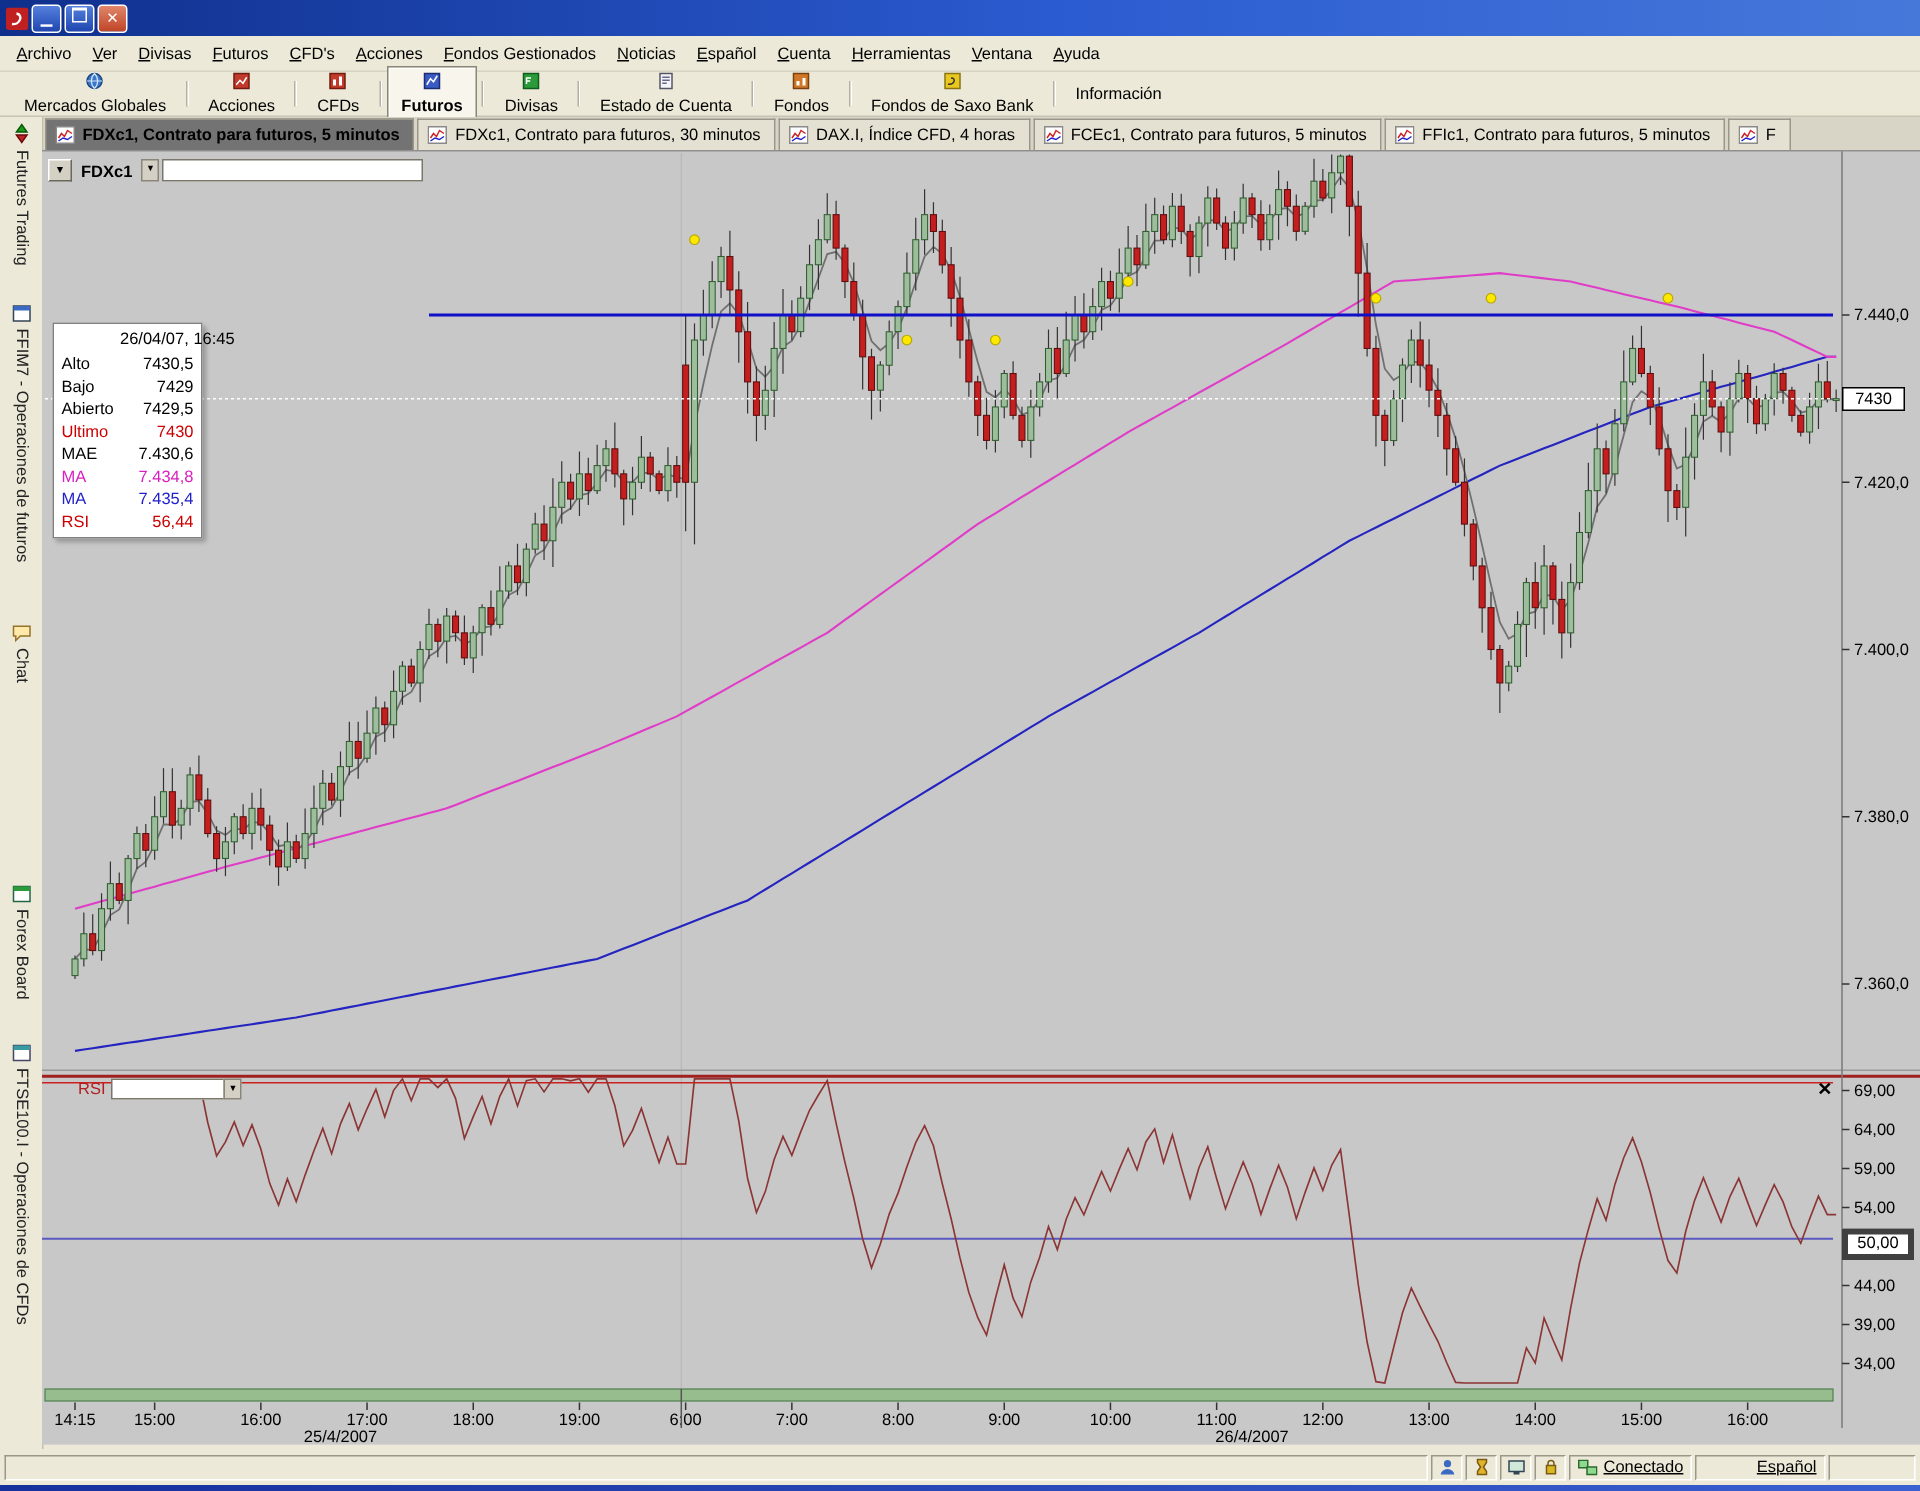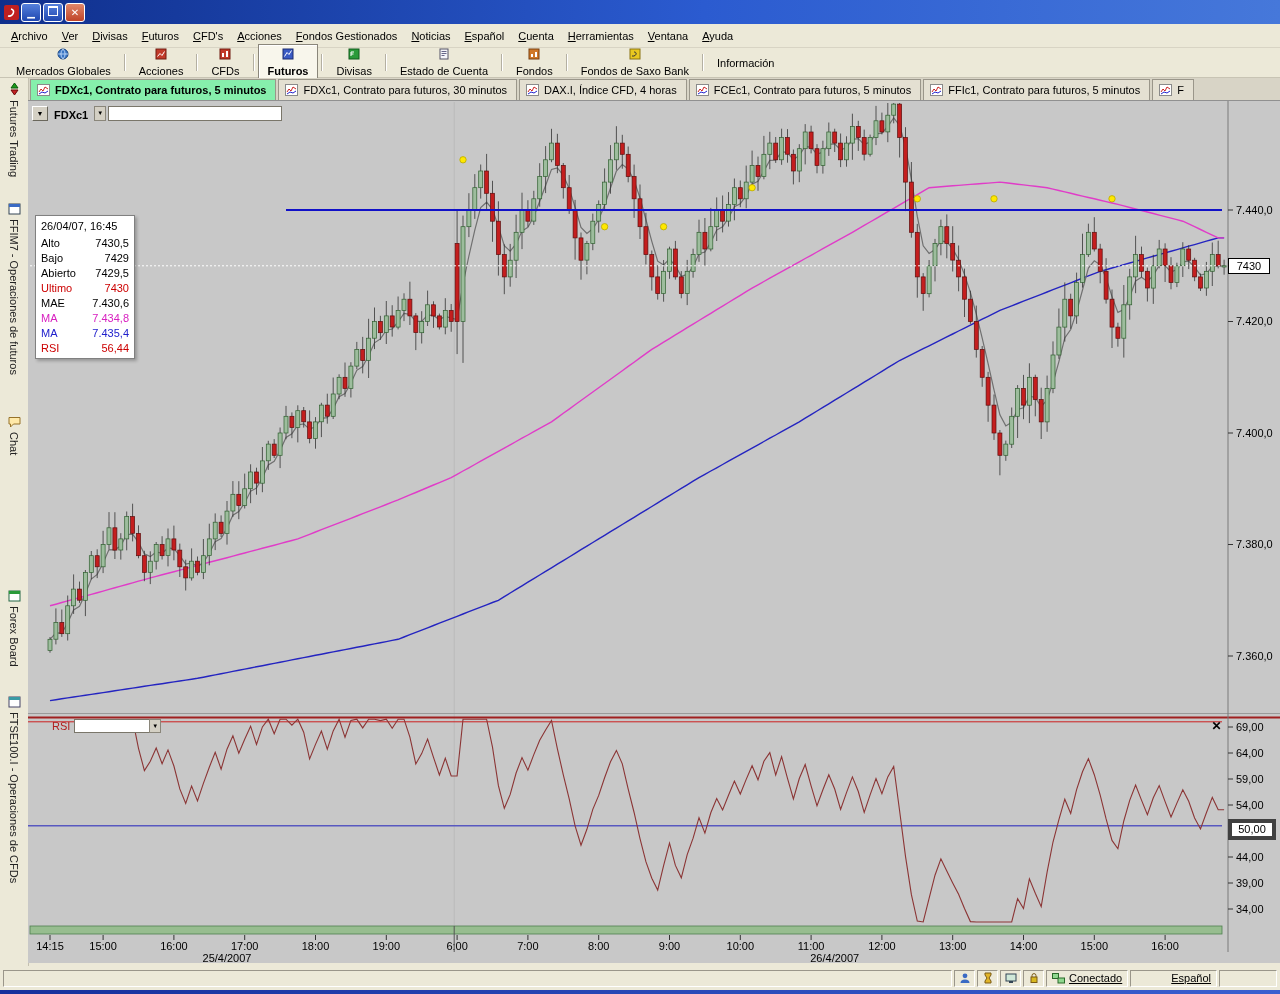--- a/index.html
+++ b/index.html
@@ -16,38 +16,38 @@
   .menu-item::first-letter{text-decoration:underline;}
   
   .toolbar{position:absolute;left:0;top:48px;width:1280px;height:30px;background:#ece9d8;border-bottom:1px solid #c8c4b4;display:flex;align-items:center;padding-left:6px;box-sizing:border-box;}
   .tb-btn{display:flex;align-items:center;gap:5px;padding:3px 9px;border:1px solid transparent;white-space:nowrap;flex-direction:column;}
   .tb-btn.active{background:#f8f6ec;border:1px solid #8a867a;box-shadow:inset 1px 1px 0 #fff;font-weight:bold;}
   .tb-sep{width:1px;height:17px;background:#b4b0a2;border-right:1px solid #fff;margin:0 3px;}
   .icon{display:inline-flex;align-items:center;justify-content:center;}
   
   .tabrow{position:absolute;left:28px;top:78px;width:1252px;height:22px;background:#d8d4c6;display:flex;align-items:flex-end;overflow:hidden;padding-left:2px;box-sizing:border-box;}
   .tab{display:flex;align-items:center;gap:5px;height:16px;padding:2px 9px 2px 6px;background:#e4e0d2;border:1px solid #9a968a;border-bottom:none;margin-right:2px;white-space:nowrap;}
-  .tab.active{background:#86efac;font-weight:bold;margin-top:20px;}
+  .tab.active{background:#737373;font-weight:bold;margin-top:20px;}
   
   .sidebar{position:absolute;left:0;top:78px;width:28px;height:888px;background:#ece9d8;border-right:1px solid #c4c0b0;}
   .sb-item{position:absolute;left:0;width:28px;display:flex;flex-direction:column;align-items:center;gap:4px;}
   .v-label{writing-mode:vertical-rl;font-size:11px;color:#222;white-space:nowrap;}
   
   .chart-area{position:absolute;left:28px;top:100px;width:1252px;height:863px;background:#c8c8c8;}
   #chart-svg{position:absolute;left:0;top:0;}
   #chart-svg text{font-family:"Liberation Sans",sans-serif;}
   .symbol-bar{position:absolute;left:4px;top:5px;display:flex;align-items:flex-end;height:16px;}
   .drop-btn{width:16px;height:15px;background:#d4d0c4;border:1px solid;border-color:#fff #6a675c #6a675c #fff;font-size:7px;line-height:13px;text-align:center;padding:0;color:#000;}
   .symbol-label{margin:0 6px;font-weight:bold;}
   .combo-input{height:13px;width:168px;border:1px solid #7a766a;background:#fff;font-size:11px;padding:0 2px;font-family:"Liberation Sans",sans-serif;}
   .mini-drop{width:12px;height:15px;background:#d4d0c4;border:1px solid #8a867a;font-size:6px;line-height:13px;text-align:center;padding:0;margin-right:2px;}
   .price-badge{position:absolute;left:1200px;top:158px;width:40px;height:14px;background:#fff;border:1px solid #000;text-align:center;line-height:14px;font-size:11px;}
   .rsi-badge{position:absolute;left:1200px;top:719px;width:40px;height:13px;background:#fff;border:4px solid #404040;text-align:center;line-height:13px;font-size:11px;}
   .info-box{position:absolute;left:7px;top:115px;width:98px;background:#fff;border:1px solid #808080;box-shadow:2px 2px 3px rgba(0,0,0,.25);padding:2px 0 3px 0;}
-  .info-header{padding:2px 5px 3px 5px;white-space:nowrap;font-size:11px;}
+  .info-header{padding:2px 5px 3px 5px;white-space:nowrap;font-size:11px;margin-left:39px;}
   .info-row{display:flex;justify-content:space-between;padding:1.5px 5px;font-size:11px;text-align:right;}
   .c-black{color:#000;}.c-red{color:#cc0000;}.c-magenta{color:#d820c0;}.c-blue{color:#2020cc;}
   .rsi-head{position:absolute;left:24px;top:618px;display:flex;align-items:center;height:15px;}
   .rsi-label{color:#b02020;margin-right:4px;font-size:11px;}
   .rsi-combo{height:12px;width:70px;border:1px solid #7a766a;background:#fff;font-size:10px;padding:0 2px;}
   .rsi-close{position:absolute;left:1181px;top:619px;width:15px;height:14px;background:transparent;border:none;font-weight:bold;font-size:12px;line-height:13px;padding:0;color:#000;}
   
   .statusbar{position:absolute;left:0;top:966px;width:1280px;height:24px;background:#ece9d8;display:flex;align-items:center;gap:2px;padding:0 3px;box-sizing:border-box;text-decoration:underline;}
   .sb-panel{height:17px;border:1px solid;border-color:#9a968a #fff #fff #9a968a;display:flex;align-items:center;padding:0 5px;gap:4px;background:#ece9d8;box-sizing:border-box;}
   .sb-wide{flex:1;}

